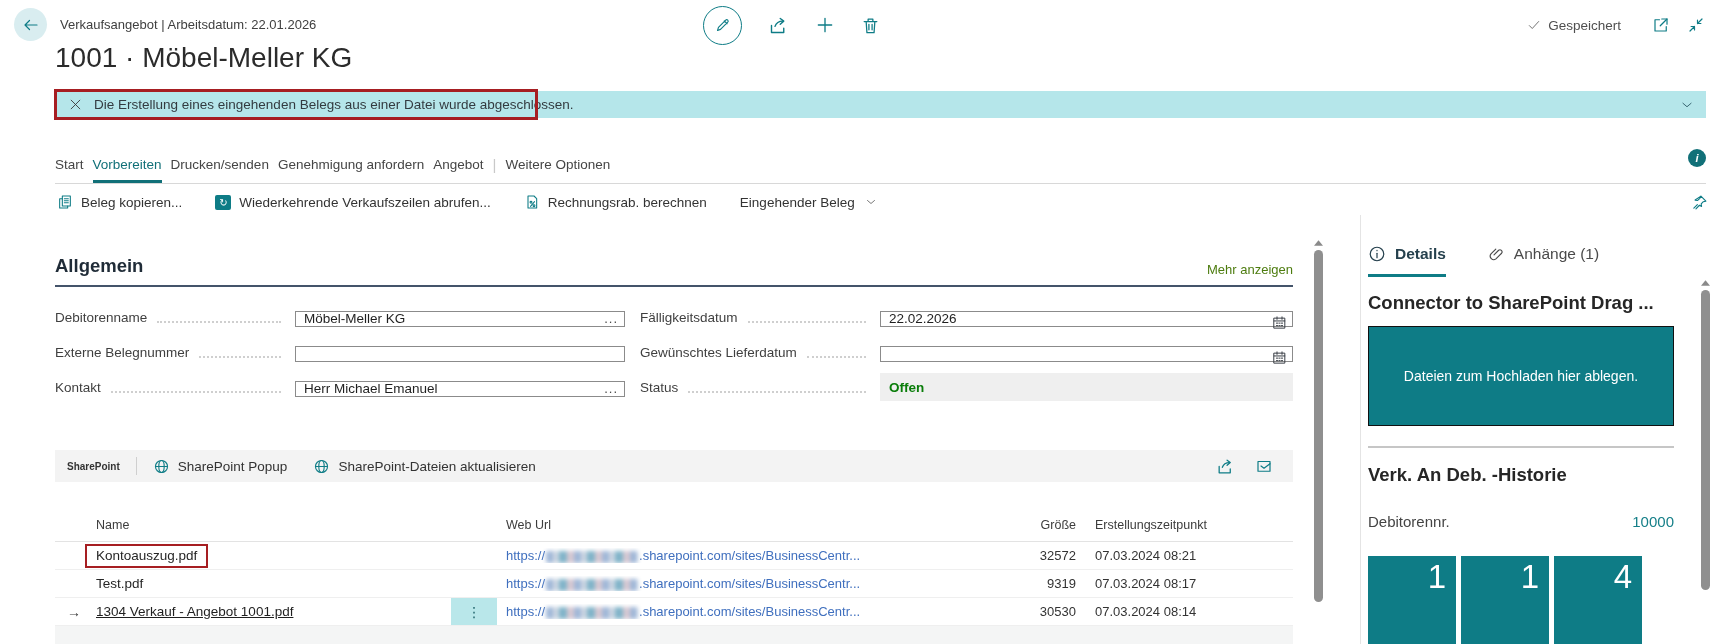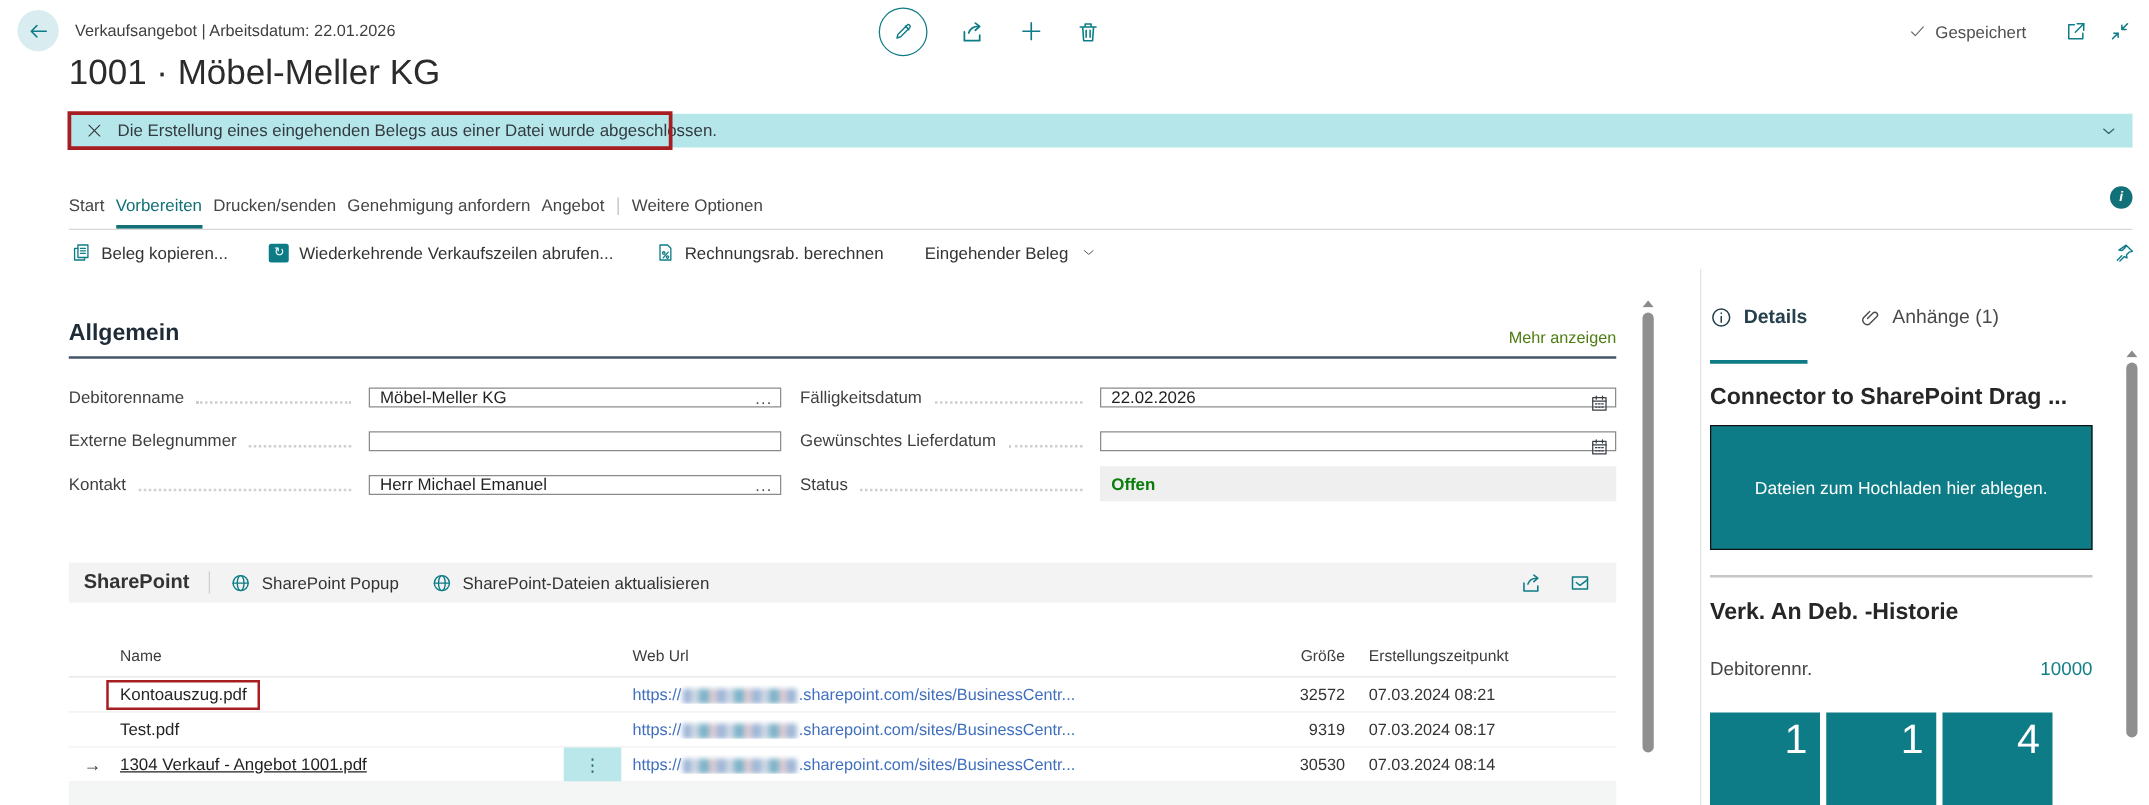--- a/index.html
+++ b/index.html
@@ -62,21 +62,21 @@
   .fld{position:relative;height:16px;box-sizing:border-box;}
   .fld input{width:100%;height:100%;box-sizing:border-box;border:1px solid #8b8b8b;font-family:inherit;
              font-size:13.5px;color:#1f1f1f;padding:0 28px 0 8px;outline:none;background:#fff;}
   .assist{position:absolute;right:7px;top:2px;font-size:13px;letter-spacing:1px;color:#4a4a4a;cursor:pointer;}
   .cal-ico{position:absolute;right:6px;top:6px;color:#3a3f46;cursor:pointer;}
   .status-fld{height:28px;background:#efefef;display:flex;align-items:center;padding-left:9px;
               font-size:13.5px;font-weight:700;color:#0a7d0a;}
 
   
   .sp-band{position:absolute;left:0;right:0;top:235px;height:32px;background:#f3f3f3;display:flex;align-items:center;padding:0 12px;box-sizing:border-box;}
-  .sp-title{font-size:16px;font-weight:700;color:#333;}
+  .sp-title{font-size:10px;font-weight:700;color:#333;}
   .sp-sep{width:1px;height:18px;background:#cfcfcf;margin:0 16px;}
   .sp-action{display:flex;align-items:center;gap:8px;font-size:13.5px;color:#333;margin-right:26px;cursor:pointer;}
   .sp-action .aicon{color:#0e7c86;}
   .sp-band-right{margin-left:auto;display:flex;align-items:center;gap:20px;color:#0e7c86;margin-right:8px;}
 
   .sp-table{position:absolute;left:0;right:0;top:267px;}
   .t-grid{display:grid;grid-template-columns:41px 410px 460px 110px 217px;align-items:center;}
   .t-head{height:60px;align-items:end;padding-bottom:9px;border-bottom:1px solid #e3e3e3;box-sizing:border-box;}
   .t-head div{font-size:12.5px;color:#3c3c3c;}
   .t-row{height:27px;border-bottom:1px solid #efefef;position:relative;cursor:pointer;}
@@ -100,21 +100,21 @@
   .vs-main{left:1311px;top:237px;height:407px;}
   .vs-arrow{color:#8a8a8a;margin:3px 0 4px;}
   .vs-thumb{width:9px;background:#8f8f8f;border-radius:5px;}
   .vs-main .vs-thumb{height:352px;}
   .vs-panel{right:7px;top:62px;height:340px;}
   .vs-panel .vs-thumb{height:300px;}
 
   
   .panel{position:absolute;left:1360px;top:215px;right:0;bottom:0;border-left:1px solid #e4e4e4;padding-left:7px;box-sizing:border-box;}
   .panel-tabs{margin-top:30px;display:flex;gap:42px;align-items:flex-start;}
-  .ptab{display:flex;align-items:center;gap:9px;font-size:15.5px;cursor:pointer;padding-bottom:25px;}
+  .ptab{display:flex;align-items:center;gap:9px;font-size:15.5px;cursor:pointer;padding-bottom:11px;}
   .ptab-details{color:#25404d;font-weight:700;border-bottom:3px solid #0e7c86;}
   .ptab-attach{color:#4a4a4a;}
   .connector-title{margin-top:15px;width:306px;font-size:18.5px;font-weight:700;color:#262626;white-space:nowrap;overflow:hidden;}
   .dropzone{margin-top:12px;width:306px;height:100px;background:#0e7c86;border:1px solid #111;box-sizing:border-box;
             color:#fff;display:flex;align-items:center;justify-content:center;font-size:14px;cursor:pointer;}
   .panel-divider{margin-top:20px;width:306px;height:2px;background:#c6c6c6;}
   .history-title{margin-top:16px;font-size:18.5px;font-weight:700;color:#262626;}
   .cust-row{margin-top:27px;width:306px;display:flex;justify-content:space-between;align-items:center;}
   .cust-label{font-size:15px;color:#444;}
   .cust-value{font-size:15px;color:#157f88;cursor:pointer;}

